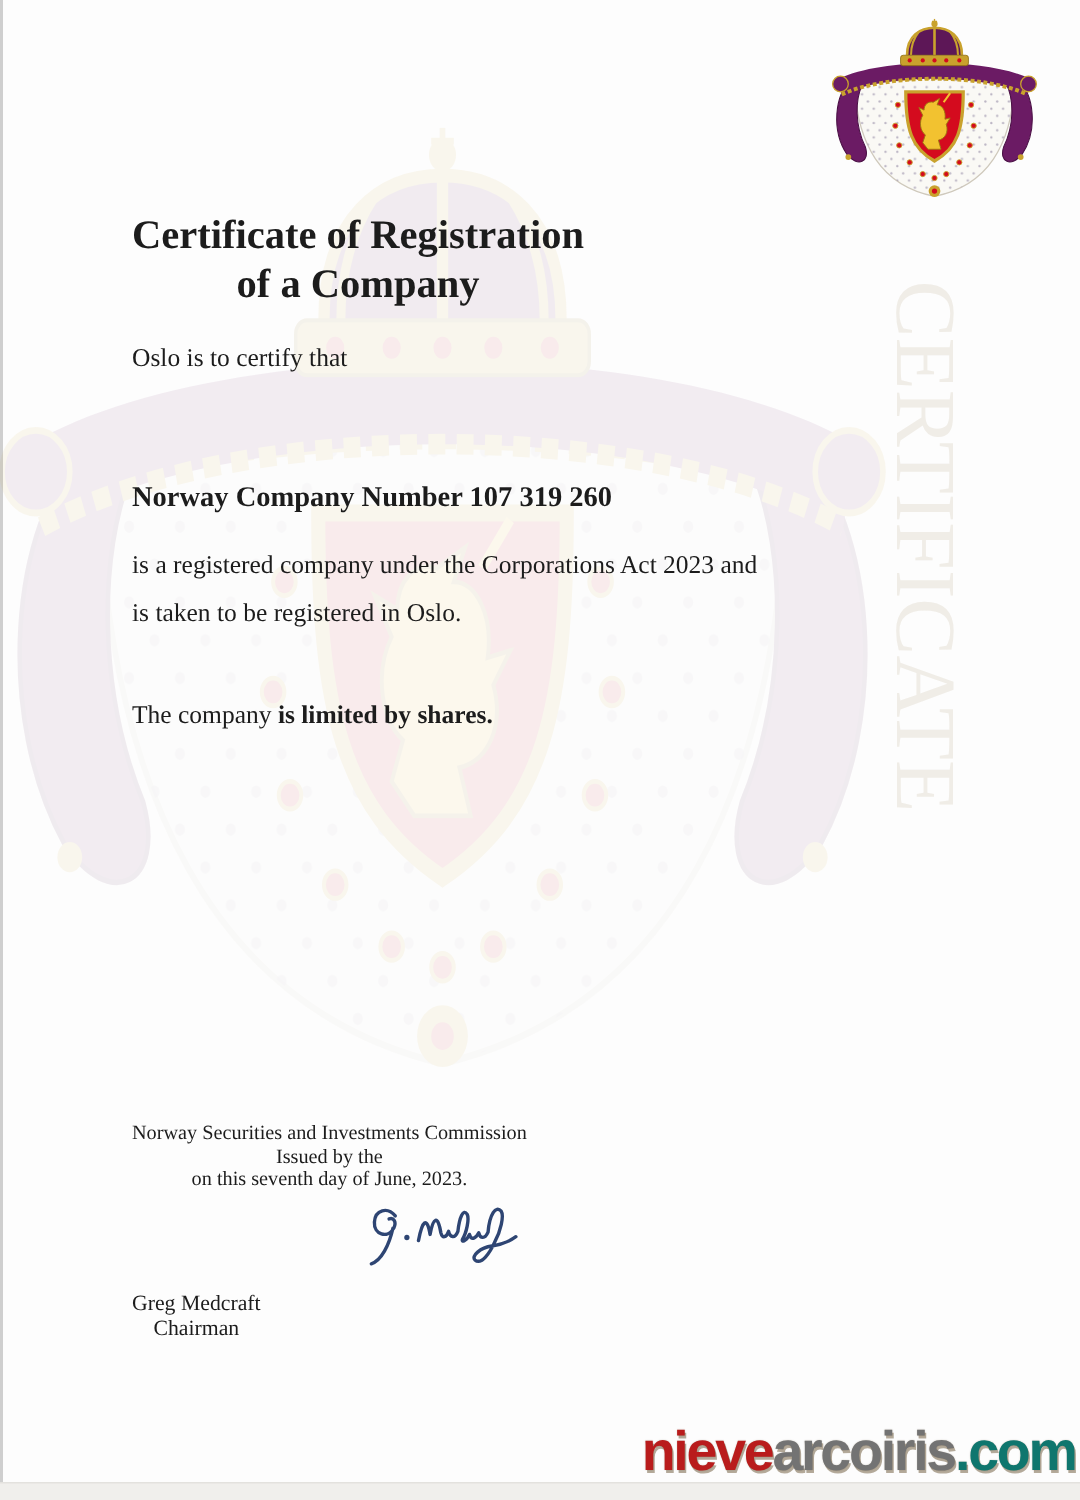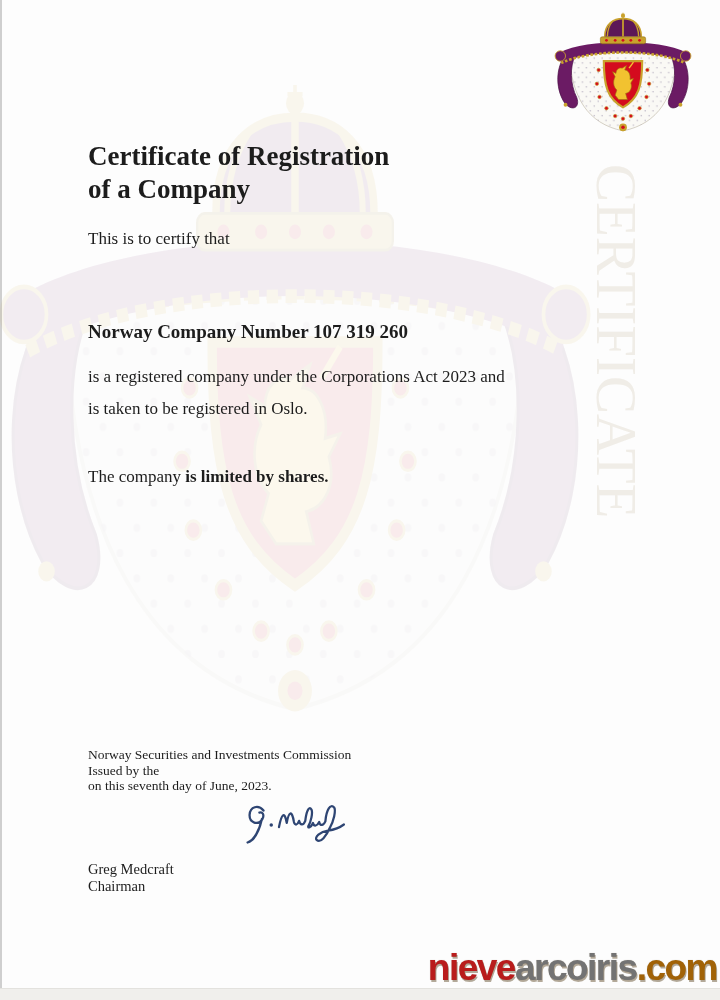--- a/index.html
+++ b/index.html
@@ -1,19 +1,19 @@
 <!DOCTYPE html>
 <html><head>
 <meta charset="utf-8">
 <style>
   html,body { margin:0; padding:0; background:#ffffff; }
   .page {
     position:relative; width:720px; height:1000px; margin:0 auto;
     background:#fdfdfd; overflow:hidden;
-    font-family:"Liberation Serif", serif; color:#1c1c1c;
+    font-family:"Liberation Serif", serif; color:#1c1c1c;text-align:center;
   }
   .left-edge {
     position:absolute; left:0; top:0; width:2px; height:100%;
     background:#cfcfcf;
   }
   
   .emblem { position:absolute; left:549px; top:12px; width:148px; height:128px; }
   
   .coat-watermark {
     position:absolute; left:-25px; top:85px; width:640px; height:670px;
@@ -50,21 +50,21 @@
   }
   .site-logo {
     position:absolute; right:3px; bottom:14px;
     font-family:"Liberation Sans", sans-serif; font-weight:700;
     font-size:37px; letter-spacing:-1.5px; line-height:1;
     text-shadow:1px 2px 0 rgba(70,45,5,0.40), 0 0 1px rgba(70,45,5,0.30);
     white-space:nowrap;
   }
   .logo-nieve { color:#b91c1c; }
   .logo-arcoiris { color:#737373; }
-  .logo-com { color:#a16207; }
+  .logo-com { color:#0f766e; }
   .hidden-defs { position:absolute; width:0; height:0; overflow:hidden; }
 </style>
 </head>
 <body>
 
 <svg class="hidden-defs" aria-hidden="true">
   <defs>
     <pattern id="ermine" width="9" height="11" patternUnits="userSpaceOnUse">
       <circle cx="2.5" cy="3" r="0.9" fill="#a79fb4"></circle>
       <circle cx="7" cy="8.5" r="0.9" fill="#a79fb4"></circle>
@@ -138,21 +138,21 @@
 
   <svg class="emblem" viewBox="0 0 170 146">
     <use href="#coat"></use>
   </svg>
 
   <div class="abs title">
     <div>Certificate of Registration</div>
     <div>of a Company</div>
   </div>
 
-  <div class="abs intro">This is to certify that</div>
+  <div class="abs intro">Oslo is to certify that</div>
 
 
   <div class="abs company-number">Norway Company Number 107 319 260</div>
 
   <div class="abs reg1">is a registered company under the Corporations Act 2023 and</div>
 
   <div class="abs reg2">is taken to be registered in Oslo.</div>
 
   <div class="abs limited">
     <span>The company </span><span class="b">is limited by shares.</span>

